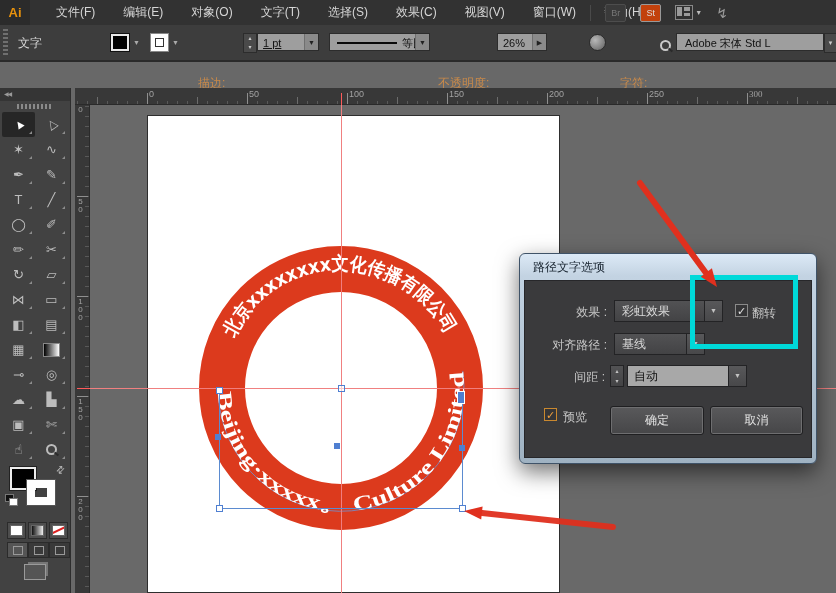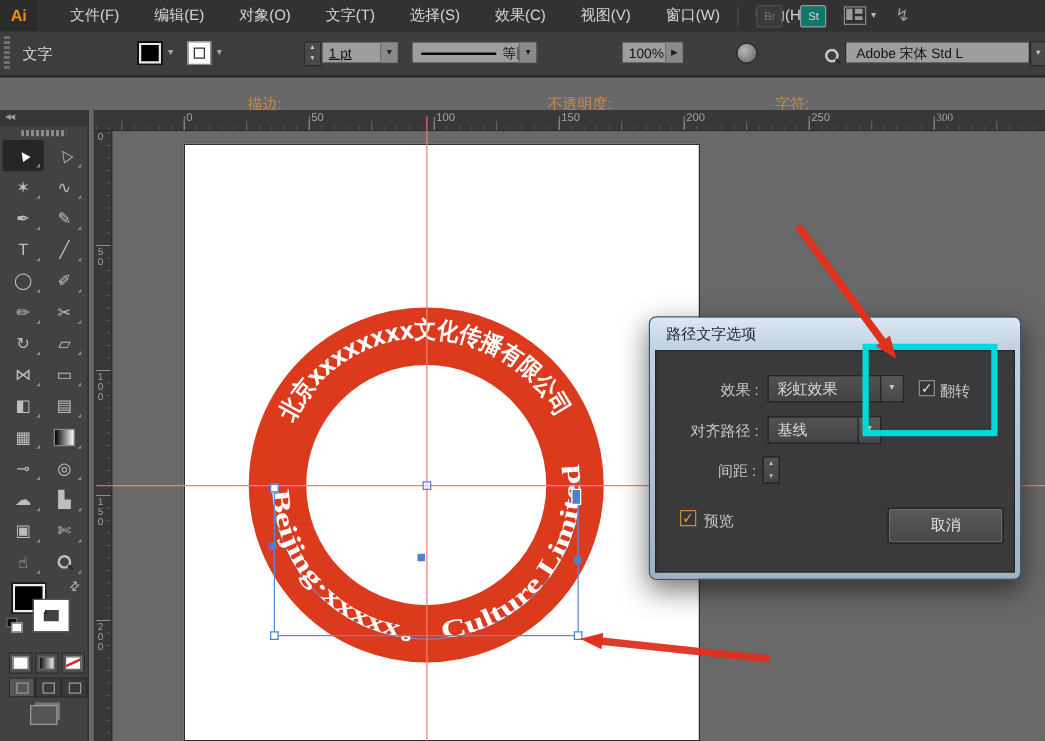--- a/index.html
+++ b/index.html
@@ -9,21 +9,21 @@
 
   
   .menubar{position:absolute;left:0;top:0;width:836px;height:25px;background:#323232;border-bottom:1px solid #1e1e1e;display:flex;align-items:center;}
   .ai-logo{width:30px;height:25px;background:#2b2b2b;color:#e8920c;font-weight:bold;font-size:13px;display:flex;align-items:center;justify-content:center;}
   .menu-items{display:flex;margin-left:12px;}
   .menu-item{color:#d6d6d6;font-size:12px;padding:0 14px;line-height:25px;cursor:default;}
   .mb-right{position:absolute;right:108px;top:0;height:25px;display:flex;align-items:center;gap:14px;}
   .mb-sep{width:1px;height:16px;background:#4a4a4a;}
   .mb-box{width:19px;height:16px;border:1px solid #6a6a6a;border-radius:2px;font-size:9px;display:flex;align-items:center;justify-content:center;}
   .mb-box.dim{color:#777;border-color:#4d4d4d;background:#3a3a3a;}
-  .mb-box.lit{color:#ddd;border-color:#999;background:#0f766e;}
+  .mb-box.lit{color:#ddd;border-color:#999;background:#c2410c;}
   .ws-icon{width:16px;height:13px;background:#303030;border:1px solid #888;position:relative;}
   .ws-icon i{position:absolute;background:#9a9a9a;}
   .dd-small{color:#bbb;font-size:7px;margin-left:2px;}
   .sync-glyph{color:#9a9a9a;font-size:14px;}
 
   
   .controlbar{position:absolute;left:0;top:25px;width:836px;height:35px;background:#3d3d3d;border-bottom:2px solid #2a2a2a;}
   .grip-v{position:absolute;left:3px;top:4px;width:5px;height:26px;background:repeating-linear-gradient(180deg,#6f6f6f 0 2px,transparent 2px 4px);}
   .cb-label{position:absolute;top:10px;font-size:12px;color:#d8d8d8;}
   .cb-link{position:absolute;top:10px;font-size:12px;color:#c98a4a;border-bottom:1px dotted #c98a4a;cursor:pointer;margin-top:40px;}
@@ -174,21 +174,21 @@
       <span>1 pt</span>
       <span class="fdd">▼</span>
     </span>
     <span class="lfield" style="left:329px;width:101px;padding-left:72px;">
       <span class="profile-line"></span>
       <span>等比</span>
       <span class="fdd">▼</span>
     </span>
     <span class="cb-link" style="left:438px;">不透明度:</span>
     <span class="lfield" style="left:497px;width:50px;">
-      <span>100%</span>
+      <span>26%</span>
       <span class="fdd">▶</span>
     </span>
     <span class="circ-icon" style="left:589px;"></span>
     <span class="cb-link" style="left:620px;">字符:</span>
     <span style="position:absolute;left:660px;top:12px;"><span class="mag" style="border-color:#c9c9c9;"></span></span>
     <span class="lfield" style="left:676px;width:148px;padding-left:8px;">
       <span>Adobe 宋体 Std L</span>
     </span>
     <span class="stepper" style="left:824px;width:11px;"><span style="font-size:6px;line-height:18px;">▼</span></span>
   </div>
@@ -383,23 +383,28 @@
       <span class="dd" style="left:89px;top:52px;width:91px;">
         <span>基线</span>
         <span class="arrow">▼</span>
       </span>
 
       <span class="dlg-label" style="left:20px;top:88px;width:60px;text-align:right;">间距 :</span>
       <span class="spin" style="left:85px;top:84px;">
         <span>▴</span><br>
         <span>▾</span>
       </span>
+      <span class="combo-light" style="left:102px;top:84px;width:120px;">
+        <span>自动</span>
+        <span class="arrow">▼</span>
+      </span>
 
       <span class="chk orange" style="left:19px;top:127px;"><span>✓</span></span>
       <span class="dlg-label" style="left:38px;top:128px;text-align:left;">预览</span>
+      <span class="dlg-btn" style="left:85px;top:125px;width:92px;">确定</span>
       <span class="dlg-btn" style="left:185px;top:125px;width:91px;">取消</span>
     </div>
     <div class="hl-box"></div>
   </div>
 
   <svg class="annot" width="836" height="593">
     <line x1="640" y1="183" x2="706" y2="273" stroke="#e0301e" stroke-width="6" stroke-linecap="round"></line>
     <polygon points="717,287 700.7,276.7 711.9,268.3" fill="#e0301e"></polygon>
     <line x1="613" y1="527" x2="482" y2="513" stroke="#e0301e" stroke-width="6" stroke-linecap="round" opacity="0.95"></line>
     <polygon points="464,511 482.6,506.4 481.2,519.4" fill="#e0301e"></polygon>

